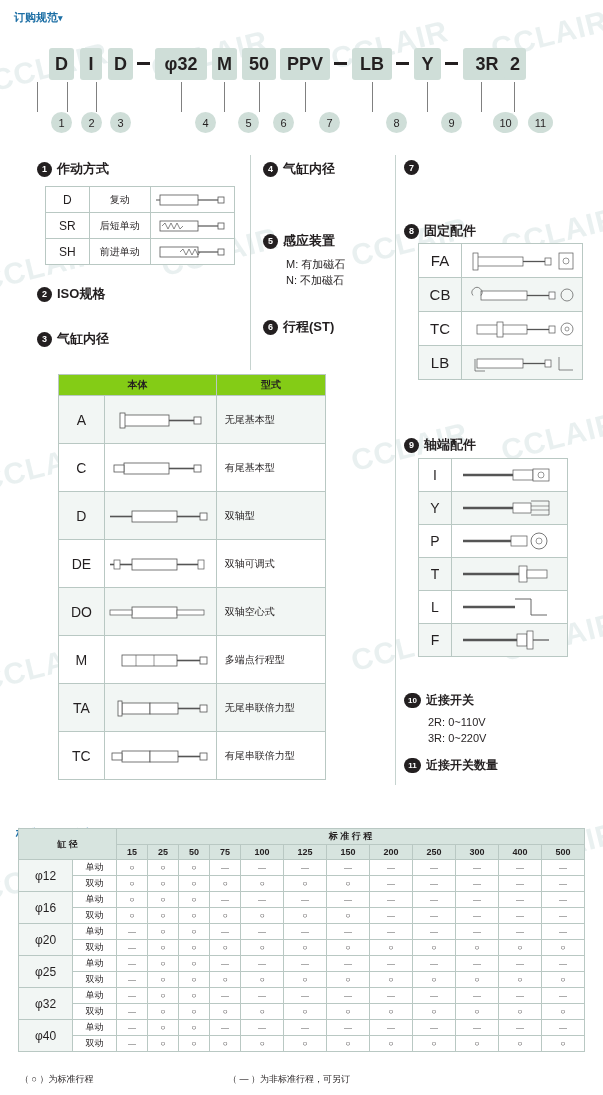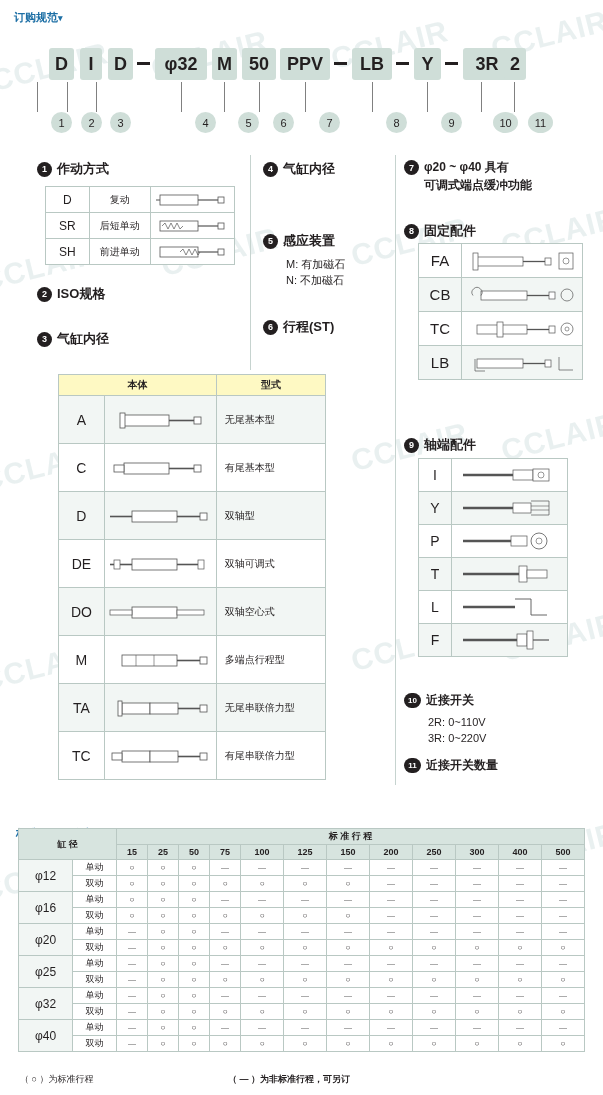--- a/index.html
+++ b/index.html
@@ -78,21 +78,21 @@
   
   #tbl-action { position:absolute; left:45px; top:186px; width:190px; font-size:11px; }
   #tbl-action td { height:26px; background:#fff; }
   #tbl-action td.lbl { width:44px; text-align:center; font-size:12px; }
   #tbl-action td.dsc { width:62px; text-align:center; font-size:10px; }
   #tbl-action td.pic { width:84px; }
 
   
   #tbl-shape { position:absolute; left:58px; top:374px; width:268px; font-size:11px; }
   #tbl-shape th {
-    background:#fef9c3; height:21px; font-size:10px; font-weight:bold;
+    background:#84cc16; height:21px; font-size:10px; font-weight:bold;
   }
   #tbl-shape td { height:48px; background:#fff; }
   #tbl-shape tr:nth-child(even) td { background:#f2f6f4; }
   #tbl-shape td.code { width:46px; text-align:center; font-size:14px; }
   #tbl-shape td.pic  { width:112px; }
   #tbl-shape td.type { width:110px; font-size:10px; padding-left:8px; color:#231f20; }
 
   
   #tbl-fix { position:absolute; left:418px; top:243px; width:165px; font-size:11px;padding-left:24px; }
   #tbl-fix td { height:34px; background:#fff; }
@@ -377,24 +377,20 @@
   <div class="head" style="position:absolute; left:263px; top:318px;">
     <span class="bnum">6</span>
     <span>行程(ST)</span>
   </div>
 
   <div style="position:absolute; left:250px; top:155px; width:1px; height:215px; background:#c6d3cf;"></div>
   <div style="position:absolute; left:395px; top:155px; width:1px; height:630px; background:#c6d3cf;"></div>
 
   <div class="head" style="position:absolute; left:404px; top:158px; align-items:flex-start;">
     <span class="bnum" style="margin-top:2px;">7</span>
-    <span style="font-size:12px; line-height:18px; font-weight:bold;">
-      <span>φ20 ~ φ40 具有</span><br>
-      <span>可调式端点缓冲功能</span>
-    </span>
   </div>
 
   <div class="head" style="position:absolute; left:404px; top:222px;">
     <span class="bnum">8</span>
     <span>固定配件</span>
   </div>
 
   <table class="grid" id="tbl-fix">
     <tbody>
         <tr>
@@ -751,15 +747,15 @@
             <td>○</td>
             <td>○</td>
             <td>○</td>
             <td>○</td>
           </tr>
         </tbody>
     </table>
   </div>
 
   <div class="foot-note" style="left:20px; top:1073px;">（ ○ ）为标准行程</div>
-  <div class="foot-note" style="left:228px; top:1073px;font-weight:bold;">（ — ）为非标准行程，可另订</div>
+  <div class="foot-note" style="left:228px; top:1073px;">（ — ）为非标准行程，可另订</div>
 
 </div>
 
 </body></html>

